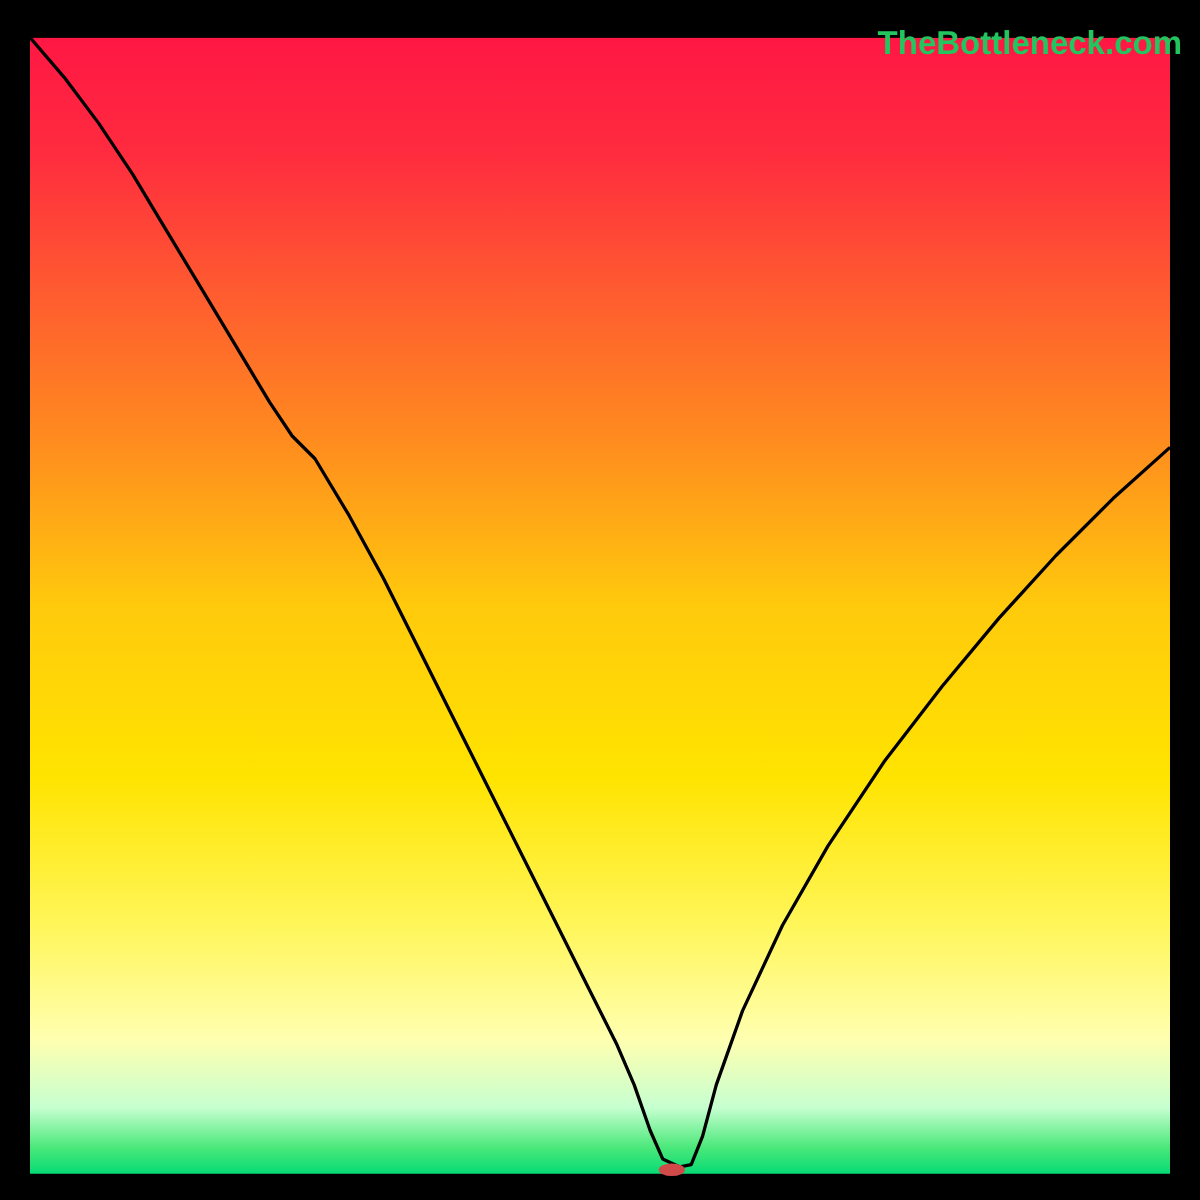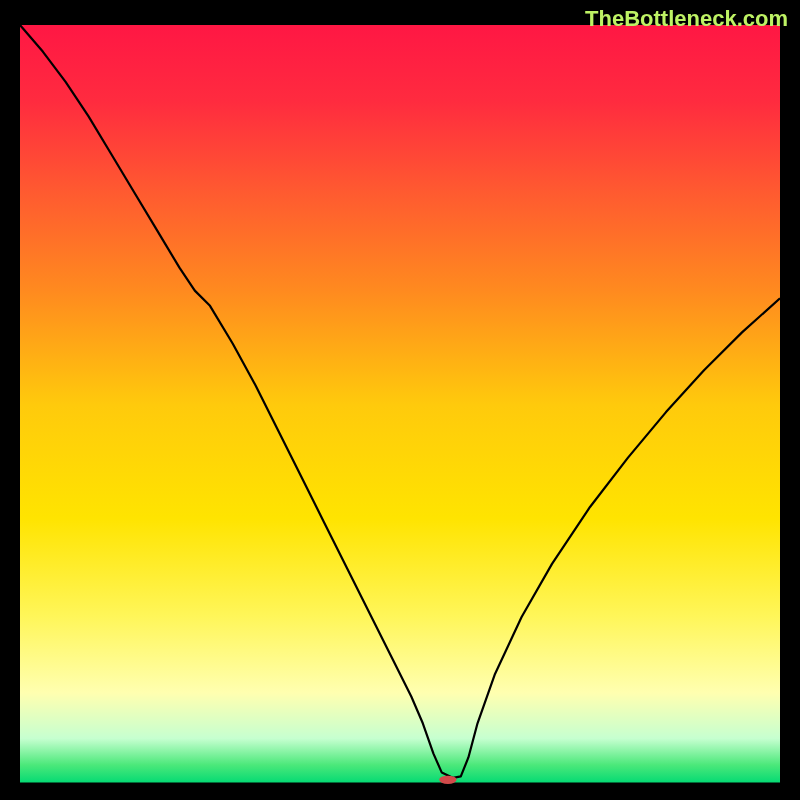--- a/index.html
+++ b/index.html
@@ -10,23 +10,23 @@
     background: #000;
   }
   .container {
     position: relative;
     width: 800px;
     height: 800px;
     background: #000;
   }
   .watermark {
     position: absolute;
-    top: 6px;
+    top: 16px;
     right: 12px;
-    color: #bef264;
+    color: #22c55e;
     font-family: Arial, Helvetica, sans-serif;
     font-size: 22px;
     font-weight: bold;
     z-index: 10;
   }
   .plot {
     position: absolute;
     left: 20px;
     top: 25px;
     width: 760px;

